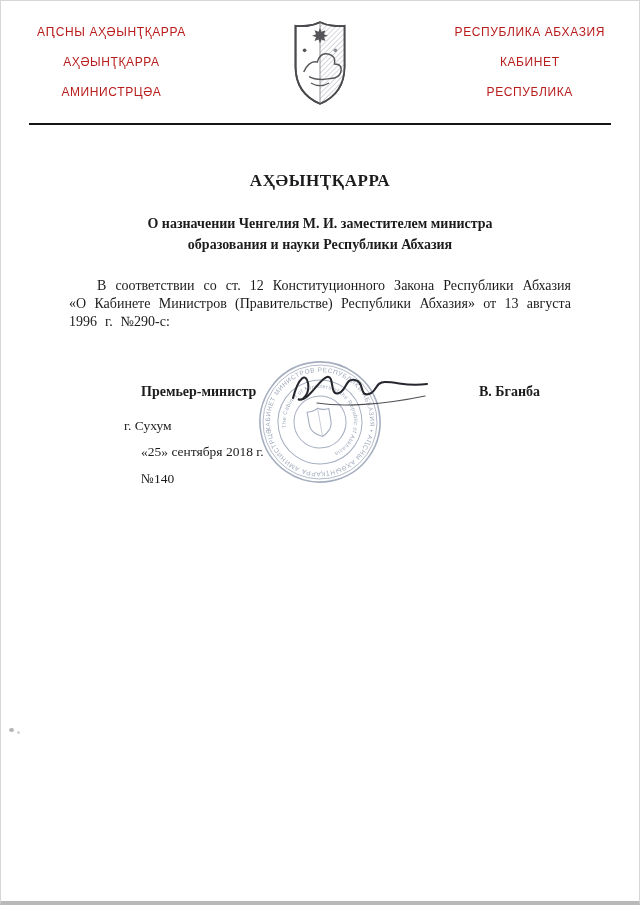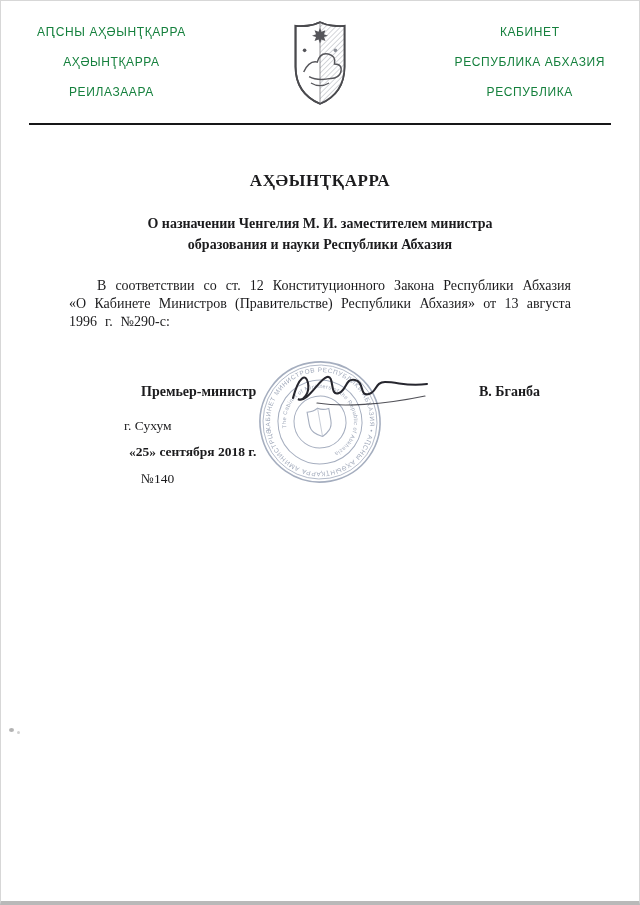--- a/index.html
+++ b/index.html
@@ -23,21 +23,21 @@
     justify-content:space-between;
     align-items:flex-start;
     padding:16px 34px 0 36px;
   }
   .header-block {
     font-family:"Liberation Sans","DejaVu Sans",sans-serif;
     font-size:12px;
     letter-spacing:0.6px;
     line-height:30px;
     text-align:center;
-    color:#15803d;
+    color:#b91c1c;
     white-space:nowrap;
   }
   .coat-of-arms { padding-top:2px; }
   .rule {
     margin:12px 28px 0 28px;
     border-top:2px solid #161618;
   }
   
   .doc-main { padding:0 68px; position:relative; }
   .doc-title {
@@ -68,21 +68,21 @@
   .sig-area { position:relative; height:235px; margin-top:6px; }
   .sig-post {
     position:absolute; left:72px; top:46px;
     font-size:14px; font-weight:bold; z-index:3;text-align:center;
   }
   .sig-name {
     position:absolute; left:410px; top:46px;
     font-size:14px; font-weight:bold; z-index:3;
   }
   .city-line   { position:absolute; left:55px; top:80px;  font-size:13.5px; z-index:3; }
-  .date-line   { position:absolute; left:60px; top:106px; font-size:13.5px; z-index:3;font-weight:bold; }
+  .date-line   { position:absolute; left:72px; top:106px; font-size:13.5px; z-index:3; }
   .number-line { position:absolute; left:72px; top:133px; font-size:13.5px; z-index:3; }
   .stamp-wrap {
     position:absolute; left:183px; top:16px;
     width:136px; height:136px;
     transform:rotate(-10deg);
     opacity:0.85;
     z-index:1;
   }
   .sig-scribble {
     position:absolute; left:218px; top:28px;
@@ -99,21 +99,21 @@
 </style>
 </head>
 <body>
 
 <div class="page">
 
   <header class="doc-header">
     <div class="header-block">
       <div>АԤСНЫ АҲӘЫНҬҚАРРА</div>
       <div>АҲӘЫНҬҚАРРА</div>
-      <div>РЕИЛАЗААРА</div>
+      <div>АМИНИСТРЦӘА</div>
     </div>
 
     <div class="coat-of-arms">
       <svg viewBox="0 0 64 96" width="58" height="88" aria-hidden="true">
         <defs>
           <pattern id="hatch" width="4" height="4" patternUnits="userSpaceOnUse" patternTransform="rotate(45)">
             <rect width="4" height="4" fill="#ffffff"></rect>
             <line x1="0" y1="0" x2="0" y2="4" stroke="#a9adb4" stroke-width="1.1"></line>
           </pattern>
         </defs>
@@ -123,22 +123,22 @@
         <line x1="32" y1="3" x2="32" y2="93" stroke="#6a6a70" stroke-width="0.8"></line>
         <path d="M32,9 l1.6,4.4 4.4,-1.6 -1.6,4.4 4.4,1.6 -4.4,1.6 1.6,4.4 -4.4,-1.6 -1.6,4.4 -1.6,-4.4 -4.4,1.6 1.6,-4.4 -4.4,-1.6 4.4,-1.6 -1.6,-4.4 4.4,1.6 Z" fill="#55555a"></path>
         <path d="M14,58 q6,-13 15,-11 q3,-11 12,-9 q9,2 7,11 q9,0 7,9 q-2,7 -11,7 q-15,3 -24,-2" fill="none" stroke="#55555a" stroke-width="1.6"></path>
         <path d="M22,70 q10,6 20,0" fill="none" stroke="#55555a" stroke-width="1.2"></path>
         <circle cx="15" cy="34" r="2" fill="#55555a"></circle>
         <circle cx="49" cy="34" r="2" fill="#8a8e96"></circle>
       </svg>
     </div>
 
     <div class="header-block">
+      <div>РЕСПУБЛИКА АБХАЗИЯ</div>
       <div>КАБИНЕТ</div>
-      <div>РЕСПУБЛИКА АБХАЗИЯ</div>
       <div>РЕСПУБЛИКА</div>
     </div>
   </header>
 
   <div class="rule"></div>
 
   <main class="doc-main">
     <h1 class="doc-title">АҲӘЫНҬҚАРРА</h1>
     <h2 class="doc-subtitle">О назначении Ченгелия М. И. заместителем министра образования и науки Республики Абхазия</h2>
 

